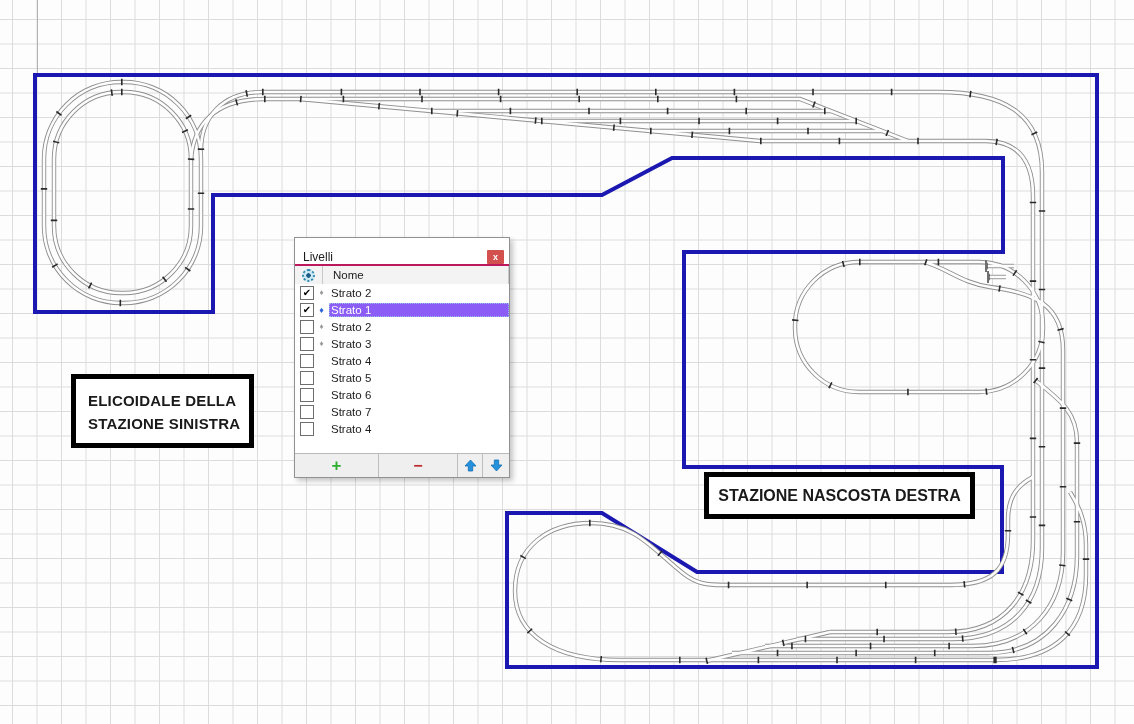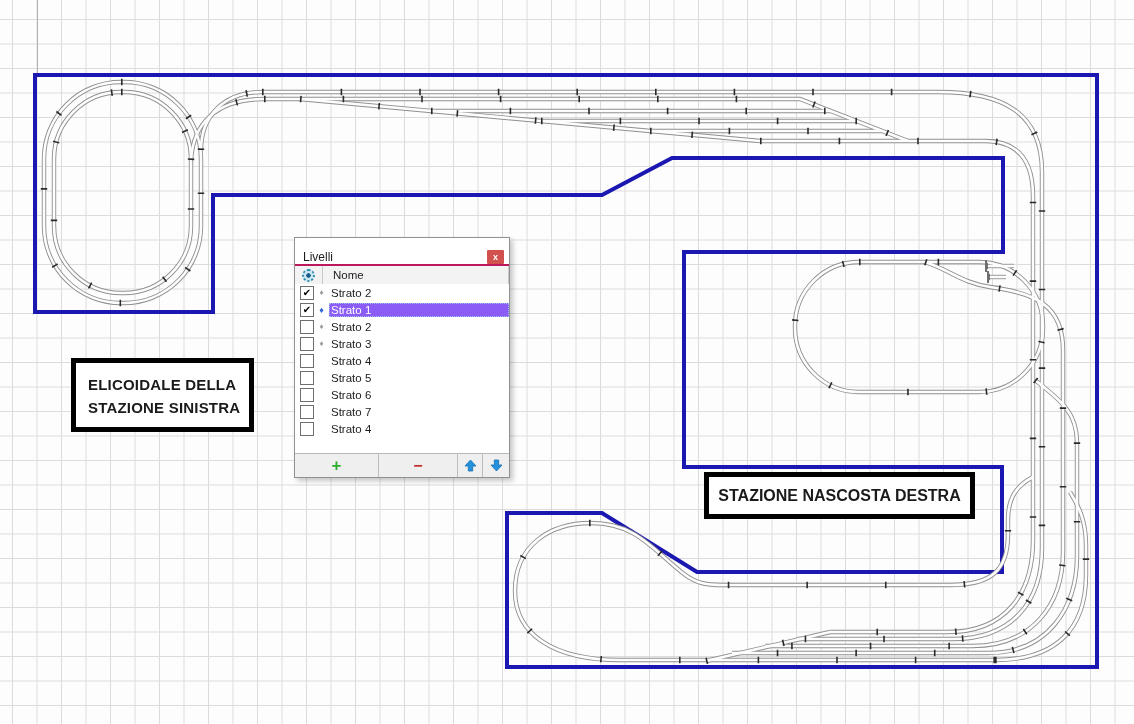--- a/index.html
+++ b/index.html
@@ -15,21 +15,21 @@
   svg.layout{position:absolute;left:0;top:0;}
   .board{stroke:#1a18b0;stroke-width:4;fill:none;stroke-linejoin:miter;}
   .rail-outer{stroke:#8f8f8f;stroke-width:4.4;fill:none;}
   .rail-inner{stroke:#fdfdfd;stroke-width:2.6;fill:none;}
   .ties{stroke:#2a2a2a;stroke-width:6.4;fill:none;stroke-dasharray:1.6 77;}
   .bumpers{stroke:#6f6f6f;stroke-width:2;fill:none;}
 
   
   .note{position:absolute;background:#ffffff;border:5px solid #000;color:#1a1a1a;
         font-weight:bold;box-sizing:border-box;}
-  .note-left{left:71px;top:358px;width:183px;height:74px;font-size:15px;
+  .note-left{left:71px;top:374px;width:183px;height:74px;font-size:15px;
              padding:10px 0 0 12px;line-height:23px;letter-spacing:0.2px;}
   .note-right{left:704px;top:472px;width:271px;height:47px;font-size:16px;
               display:flex;align-items:center;justify-content:center;}
 
   
   .dialog{position:absolute;left:294px;top:237px;width:216px;height:241px;
           background:#fff;border:1px solid #8f9193;box-sizing:border-box;
           box-shadow:3px 3px 5px rgba(0,0,0,0.22);font-size:11.5px;color:#1c1c1c;}
   .dlg-title{height:26px;display:flex;align-items:flex-end;padding-left:8px;font-size:12px;}
   .dlg-close{margin-left:auto;margin-right:5px;width:17px;height:14px;background:#d2504e;

